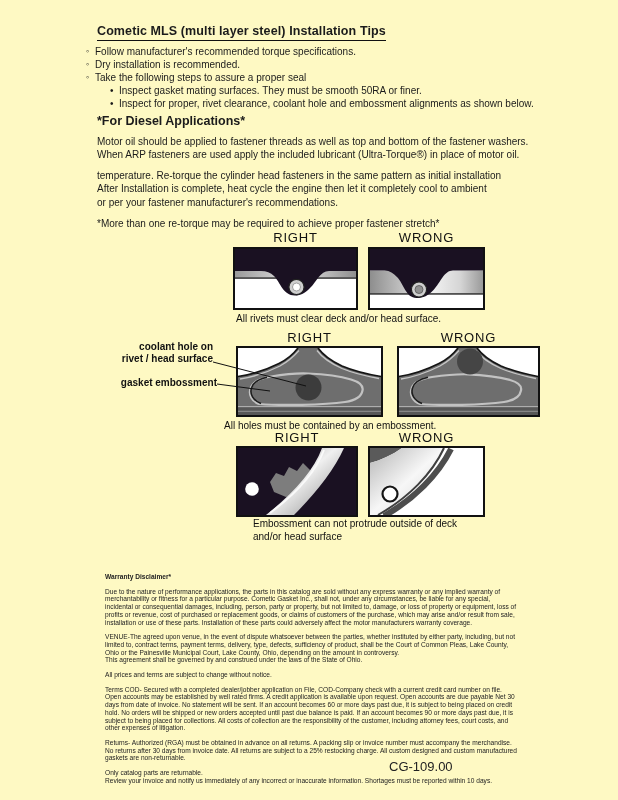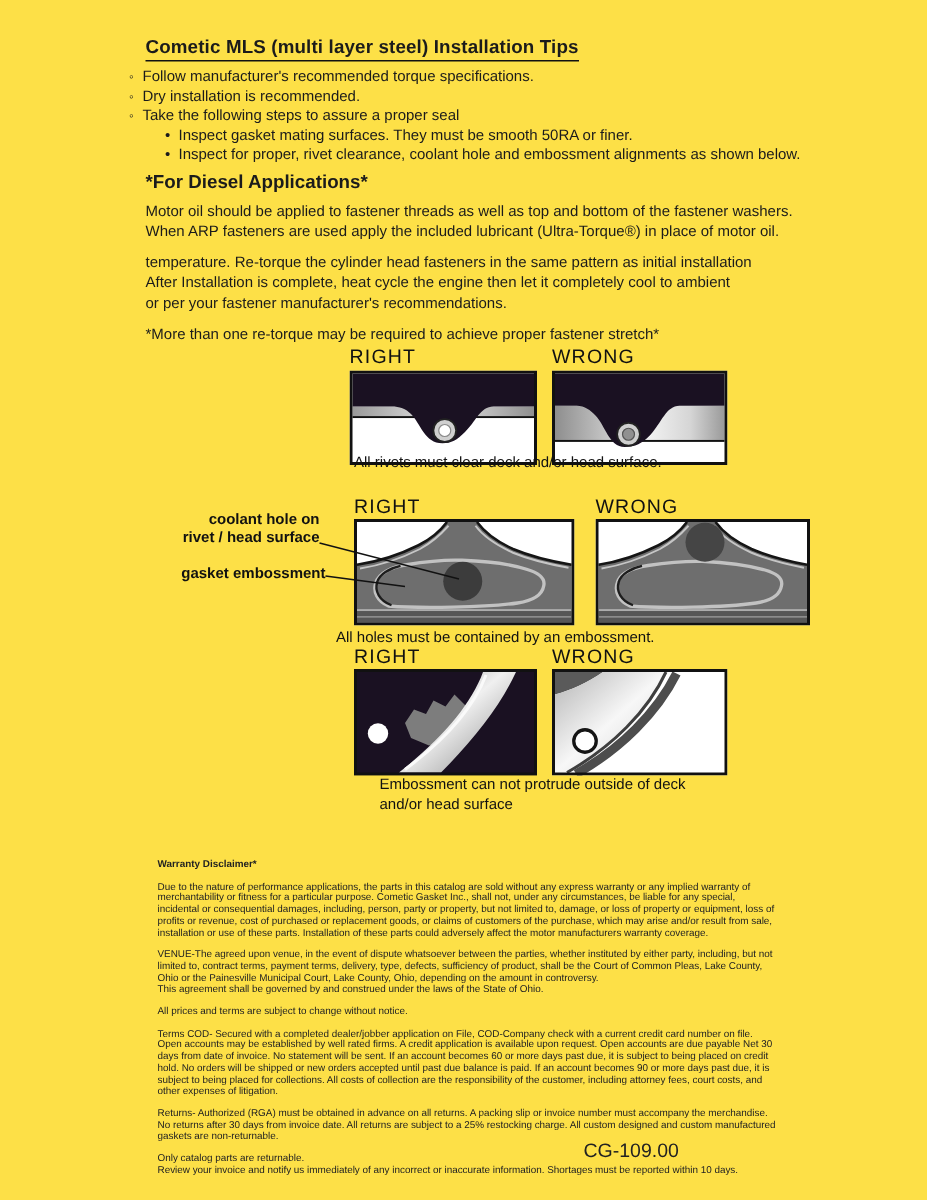--- a/index.html
+++ b/index.html
@@ -1,36 +1,36 @@
 <!DOCTYPE html>
 <html style="--ink: #111111; --diagram-black: #1a1122; --gasket-gray: #6e6e6e; --hole-gray: #3c3c3c; --emboss-line: #c2c2c2; --silver-light: #f0f0f0;"><head>
 <meta charset="utf-8">
 <style>
   html,body{margin:0;padding:0;background:#fff;}
   .page{
-    position:relative;width:618px;height:800px;background:#fde047;
+    position:relative;width:618px;height:800px;background:#fef9c3;
     font-family:"Liberation Sans",sans-serif;color:#1b1b1b;overflow:hidden;
   }
   
   .doc-title{
     position:absolute;left:97px;top:24px;font-size:12.5px;font-weight:bold;
     border-bottom:1.6px solid #111;padding-bottom:2px;letter-spacing:.1px;white-space:nowrap;
   }
   .tips{position:absolute;left:86px;top:45px;font-size:10px;line-height:13px;}
   .tip-row{display:flex;white-space:nowrap;}
   .tip-marker{width:9px;font-size:9px;flex:0 0 9px;}
   .sub{margin-left:24px;}
   .sub .tip-marker{font-size:10px;}
   
   .diesel{position:absolute;left:97px;top:115px;font-size:10px;line-height:13.5px;}
   .diesel-head{font-size:12.5px;font-weight:bold;margin-bottom:6px;}
   .para{margin-bottom:7px;}
   .para div{white-space:nowrap;}
   
-  .rw-label{position:absolute;font-size:13px;letter-spacing:.8px;color:#111;}
+  .rw-label{position:absolute;font-size:13px;letter-spacing:.8px;text-align:center;color:#111;}
   .caption{position:absolute;font-size:10px;line-height:12.5px;color:#111;}
   .diag{position:absolute;}
   .diag svg{display:block;}
   .side-label{position:absolute;font-size:10px;line-height:12px;text-align:right;color:#111;font-weight:bold;}
   .leader{position:absolute;pointer-events:none;z-index:5;}
   
   .warranty{position:absolute;left:105px;top:573px;width:413px;font-size:6.6px;line-height:7.7px;color:#222;}
   .warranty .w-head{font-weight:bold;margin-bottom:7px;}
   .warranty .w-para{margin-bottom:7px;}
   .cg-code{position:absolute;left:389px;top:759px;font-size:13px;color:#222;}
@@ -114,21 +114,21 @@
       <rect x="0" y="0" width="117" height="63" fill="#fff"></rect>
       <rect x="2" y="23.5" width="113" height="23" fill="url(#g1b)"></rect>
       <rect x="2" y="46.3" width="113" height="1.3" fill="#111"></rect>
       <path d="M2,2 H115 V23.5 H85 C76,23.5 73,35 65.5,43 C60,48.8 55.5,51 48.5,51 C38,51 35.5,36.5 29,30 C25.5,26.5 22,23.5 16.5,23.5 H2 Z" fill="var(--diagram-black,#1a1122)"></path>
       <circle cx="51" cy="42.5" r="7.6" fill="#cfcfcf" stroke="#222" stroke-width="1.2"></circle>
       <circle cx="51" cy="42.5" r="4" fill="#909090" stroke="#555" stroke-width=".8"></circle>
       <rect x="1" y="1" width="115" height="61" fill="none" stroke="#111" stroke-width="2"></rect>
     </svg>
   </div>
 
-  <div class="caption" style="left:236px;top:303px;">All rivets must clear deck and/or head surface.</div>
+  <div class="caption" style="left:236px;top:313px;">All rivets must clear deck and/or head surface.</div>
 
   <div class="rw-label" style="left:236px;top:330px;width:147px;">RIGHT</div>
   <div class="rw-label" style="left:397px;top:330px;width:143px;">WRONG</div>
 
   <div class="side-label" style="left:100px;top:341px;width:113px;">
     <div>coolant hole on</div>
     <div>rivet / head surface</div>
   </div>
   <div class="side-label" style="left:100px;top:377px;width:117px;">gasket embossment</div>
 

